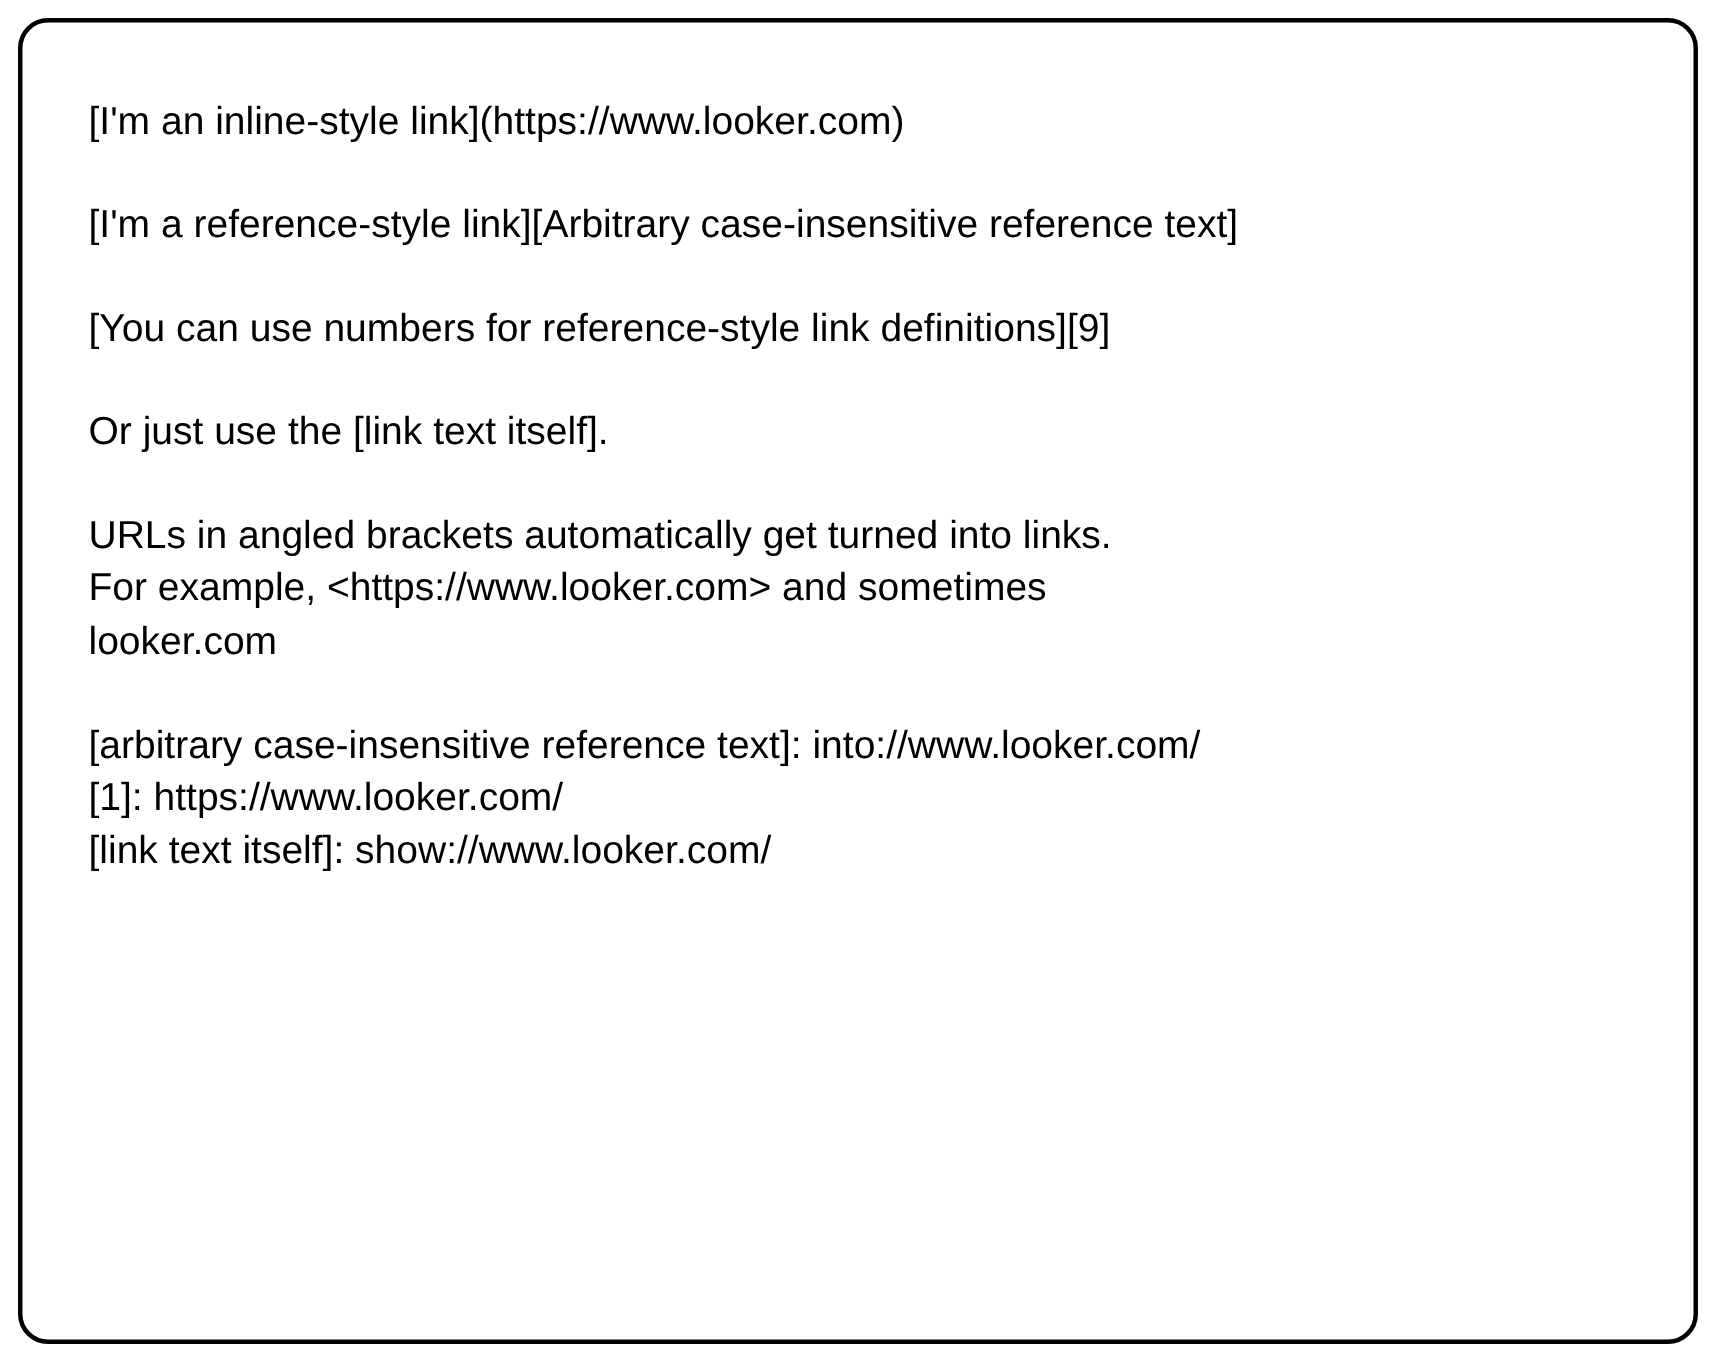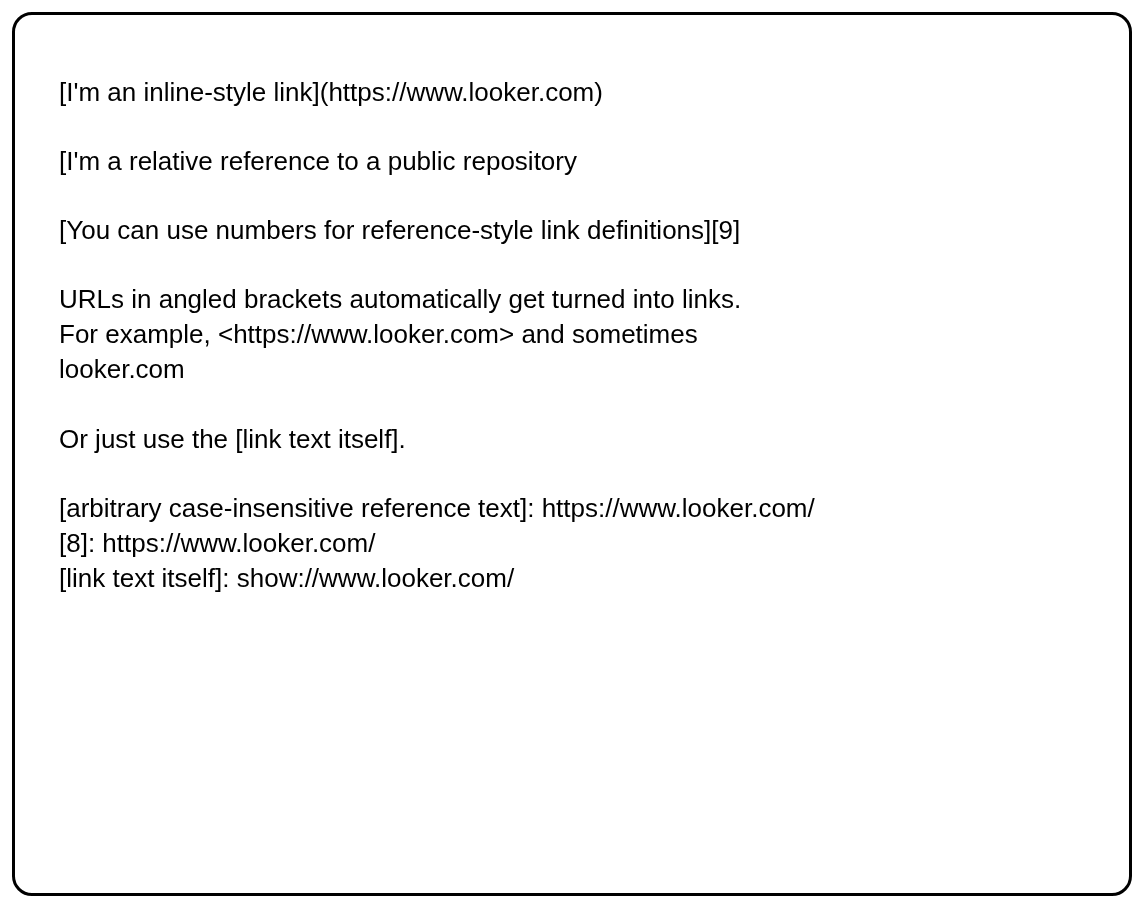--- a/index.html
+++ b/index.html
@@ -20,57 +20,58 @@
       background: #ffffff;
       border: 3px solid #000000;
       border-radius: 20px;
       padding: 48px 44px;
       font-size: 26px;
       line-height: 1.35;
       color: #000000;
     }
     .para {
       margin-bottom: 34px;
-      margin-top: 12px;
     }
     .para:last-child {
       margin-bottom: 0;
     }
     .line {
       display: block;
     }
   </style>
 </head>
 <body>
 
 <div class="card">
 
   <div class="para">
     <span class="line">[I'm an inline-style link](https://www.looker.com)</span>
   </div>
 
+  <div class="para">
+    <span class="line">[I'm a reference-style link][Arbitrary case-insensitive reference text]</span>
+  </div>
 
   <div class="para">
-    <span class="line">[I'm a relative reference to a public repository</span>
   </div>
 
   <div class="para">
     <span class="line">[You can use numbers for reference-style link definitions][9]</span>
+  </div>
+
+  <div class="para">
+    <span class="line">Or just use the [link text itself].</span>
   </div>
 
   <div class="para">
     <span class="line">URLs in angled brackets automatically get turned into links.</span>
     <span class="line">For example, &lt;https://www.looker.com&gt; and sometimes</span>
     <span class="line">looker.com</span>
   </div>
 
-  <div class="para">
-    <span class="line">Or just use the [link text itself].</span>
-  </div>
-
 
   <div class="para">
-    <span class="line">[arbitrary case-insensitive reference text]: https://www.looker.com/</span>
-    <span class="line">[8]: https://www.looker.com/</span>
+    <span class="line">[arbitrary case-insensitive reference text]: into://www.looker.com/</span>
+    <span class="line">[1]: https://www.looker.com/</span>
     <span class="line">[link text itself]: show://www.looker.com/</span>
   </div>
 
 </div>
 
 </body></html>

